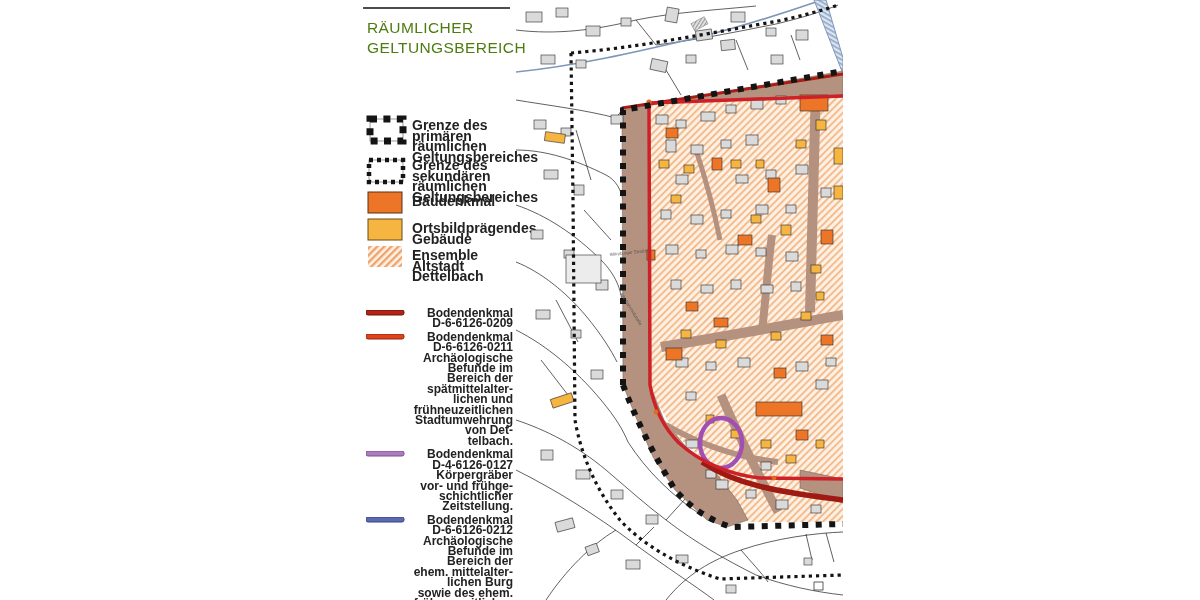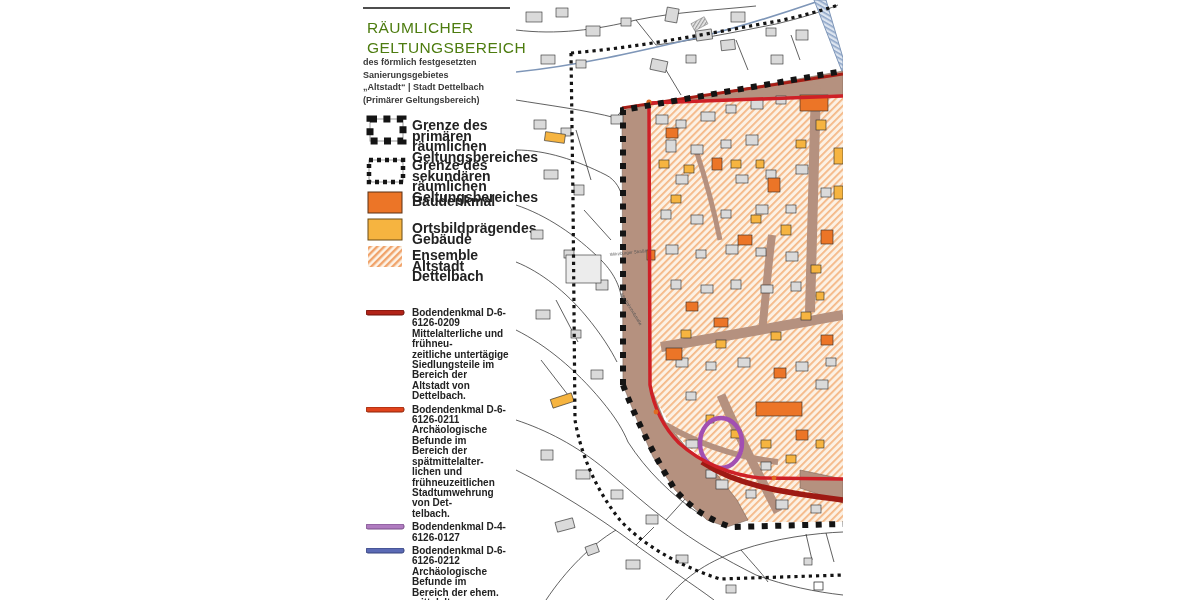--- a/index.html
+++ b/index.html
@@ -18,37 +18,33 @@
           line-height:10.5px;color:#222;white-space:pre-line;}
   .lrow.r1{top:112px;height:38px}  .lrow.r1 .llabel{top:8px}
   .lrow.r2{top:154px;height:36px}  .lrow.r2 .llabel{top:6px}
   .lrow.r3{top:191px;height:26px}  .lrow.r3 .llabel{top:5px}
   .lrow.r4{top:218px;height:26px}  .lrow.r4 .llabel{top:5px}
   .lrow.r5{top:245px;height:26px}  .lrow.r5 .llabel{top:5px}
   .lrow.r6{top:272px;height:30px}  .lrow.r6 .llabel{top:2px}
   .bdlist{position:absolute;left:0;top:308px;width:150px;}
   .bd{position:relative;margin-bottom:3px;padding-left:49px;min-height:15px;}
   .bd svg{position:absolute;left:3px;top:2px;}
-  .bdtext{font-size:10px;font-weight:bold;line-height:10.4px;color:#222;white-space:pre-line;}
+  .bdtext{font-size:12px;font-weight:bold;line-height:10.4px;color:#222;white-space:pre-line;text-align:right;}
   
   .map{position:absolute;left:516px;top:0;}
 </style>
 </head>
 <body>
 
 <div class="page">
 
   <div class="legend">
     <div class="rule"></div>
     <h1 class="title">RÄUMLICHER
 GELTUNGSBEREICH</h1>
-    <p class="subtitle">des förmlich festgesetzten
-Sanierungsgebietes
-„Altstadt“ | Stadt Dettelbach
-(Primärer Geltungsbereich)</p>
 
     <div class="lrow r1">
       <svg width="47" height="36">
         <rect x="7" y="7" width="33" height="22" fill="#ffffff" stroke="#999" stroke-width="1"></rect>
         <rect x="7" y="7" width="33" height="22" fill="none" stroke="#141414" stroke-width="7" stroke-dasharray="7 6.4"></rect>
       </svg>
       <div class="llabel">Grenze des primären
 räumlichen Geltungsbereiches</div>
     </div>
 
@@ -88,41 +84,39 @@
       <div class="llabel">Ensemble Altstadt Dettelbach</div>
     </div>
 
 
     <div class="bdlist">
       <div class="bd">
         <svg width="40" height="8">
             <rect x="0" y="0" width="38" height="5" rx="2" stroke="#6e1008" stroke-width="1" fill="#B22318"></rect>
           </svg>
         <div class="bdtext">Bodendenkmal D-6-6126-0209</div>
-        <div class="bdtext">Mittelalterliche und frühneu-
-zeitliche untertägige
-Siedlungsteile im Bereich der
-Altstadt von Dettelbach.</div>
       </div>
       <div class="bd">
         <svg width="40" height="8">
             <rect x="0" y="0" width="38" height="5" rx="2" stroke="#8f2508" stroke-width="1" fill="#E0431C"></rect>
           </svg>
         <div class="bdtext">Bodendenkmal D-6-6126-0211</div>
         <div class="bdtext">Archäologische Befunde im
 Bereich der spätmittelalter-
 lichen und frühneuzeitlichen
 Stadtumwehrung von Det-
 telbach.</div>
       </div>
       <div class="bd">
         <svg width="40" height="8">
             <rect x="0" y="0" width="38" height="5" rx="2" stroke="#7a4e8a" stroke-width="1" fill="#B07CC0"></rect>
           </svg>
         <div class="bdtext">Bodendenkmal D-4-6126-0127</div>
+        <div class="bdtext">Körpergräber vor- und frühge-
+schichtlicher Zeitstellung.</div>
       </div>
       <div class="bd">
         <svg width="40" height="8">
             <rect x="0" y="0" width="38" height="5" rx="2" stroke="#36437c" stroke-width="1" fill="#5B6AB5"></rect>
           </svg>
         <div class="bdtext">Bodendenkmal D-6-6126-0212</div>
         <div class="bdtext">Archäologische Befunde im
 Bereich der ehem. mittelalter-
 lichen Burg sowie des ehem.
 frühneuzeitlichen Schlosses

